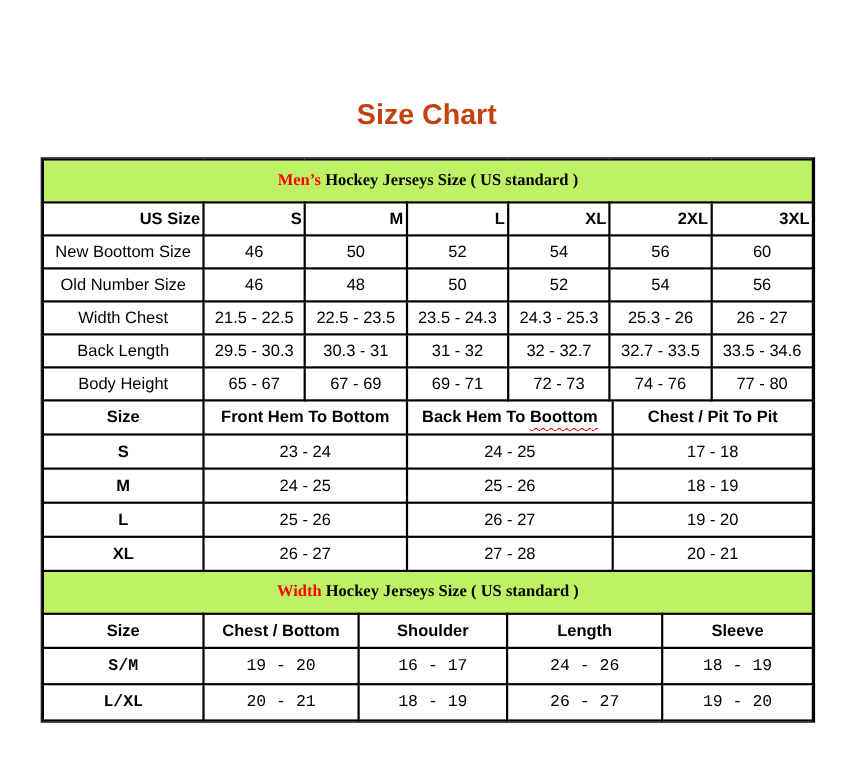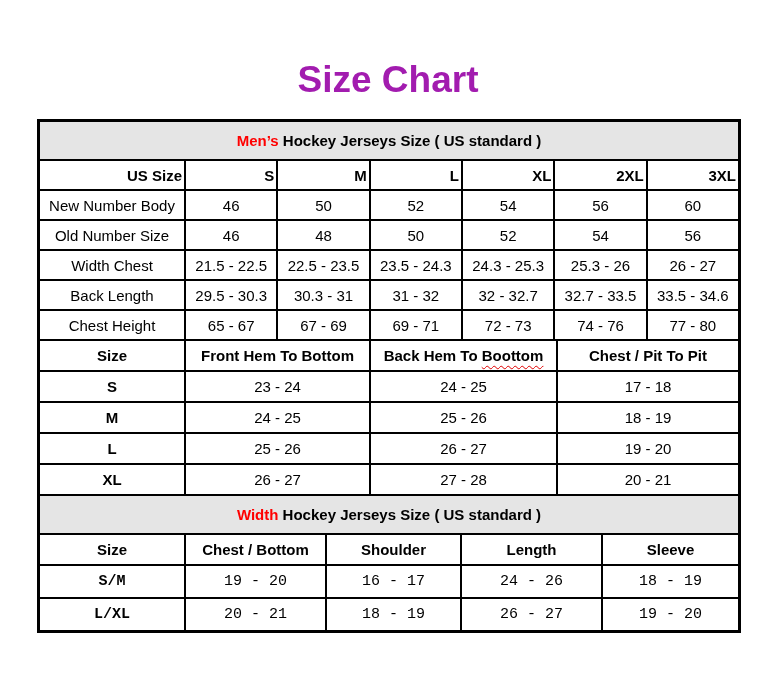--- a/index.html
+++ b/index.html
@@ -12,26 +12,26 @@
     font-family: "Liberation Sans", "DejaVu Sans", sans-serif;
     color: #000000;
   }
   .page {
     width: 776px;
     height: 692px;
     background: #ffffff;
     box-sizing: border-box;
   }
   .title {
-    padding-top: 62px;
+    padding-top: 86px;
     text-align: center;
-    font-size: 37px;
+    font-size: 26px;
     line-height: 36px;
     font-weight: bold;
-    color: #a21caf;
+    color: #c2410c;
   }
   .chart-wrap {
     width: 702px;
     margin: 21px 0 0 37px;
     border: 1px solid #000000;
     box-sizing: content-box;
   }
   table.tbl {
     width: 100%;
     border-collapse: collapse;
@@ -43,24 +43,25 @@
     vertical-align: middle;
     font-size: 15px;
     padding: 2px 2px;
     overflow: hidden;
     white-space: nowrap;
   }
   
   table.tbl + table.tbl tr:first-child td { border-top: 0; }
 
   td.banner {
-    background: #e5e5e5;
+    background: #bef264;
     font-weight: bold;
     font-size: 17px;
     height: 33px;
+    font-family: Liberation Serif, serif;
   }
   .accent { color: #ff0000; }
   td.hdr { font-weight: bold; font-size: 15px; }
   td.lbl-bold { font-weight: bold; }
   tr.r-mens td { height: 24px; font-size: 15px; }
   tr.r-mens-hdr td { height: 24px; text-align: right; }
   tr.r-womens td { height: 25px; }
   tr.r-womens-hdr td { height: 25px; }
   tr.r-youth td { height: 27px; font-family: Liberation Mono, monospace; }
   tr.r-youth-hdr td { height: 25px; }
@@ -99,21 +100,21 @@
         <tr class="r-mens-hdr">
           <td class="hdr">US Size</td>
           <td class="hdr">S</td>
           <td class="hdr">M</td>
           <td class="hdr">L</td>
           <td class="hdr">XL</td>
           <td class="hdr">2XL</td>
           <td class="hdr">3XL</td>
         </tr>
         <tr class="r-mens">
-          <td>New Number Body</td>
+          <td>New Boottom Size</td>
           <td>46</td>
           <td>50</td>
           <td>52</td>
           <td>54</td>
           <td>56</td>
           <td>60</td>
         </tr>
         <tr class="r-mens">
           <td>Old Number Size</td>
           <td>46</td>
@@ -135,21 +136,21 @@
         <tr class="r-mens">
           <td>Back Length</td>
           <td>29.5 - 30.3</td>
           <td>30.3 - 31</td>
           <td>31 - 32</td>
           <td>32 - 32.7</td>
           <td>32.7 - 33.5</td>
           <td>33.5 - 34.6</td>
         </tr>
         <tr class="r-mens">
-          <td>Chest Height</td>
+          <td>Body Height</td>
           <td>65 - 67</td>
           <td>67 - 69</td>
           <td>69 - 71</td>
           <td>72 - 73</td>
           <td>74 - 76</td>
           <td>77 - 80</td>
         </tr>
       </tbody>
     </table>
 

